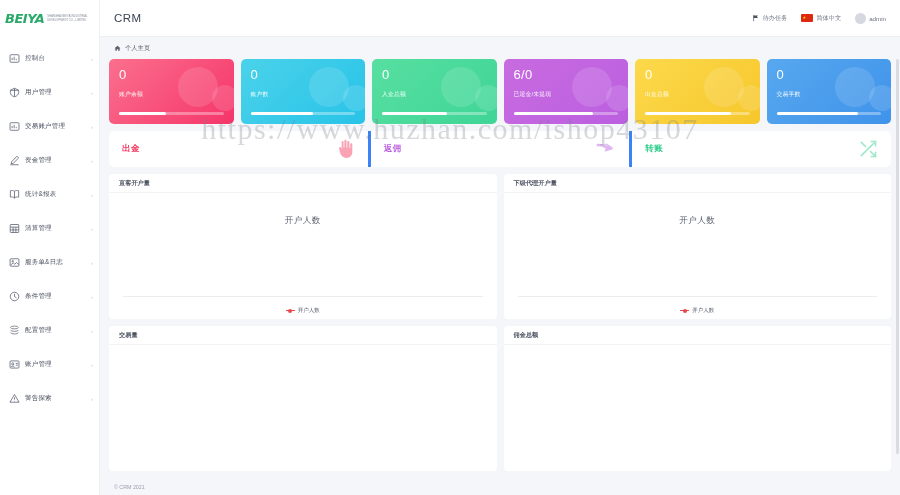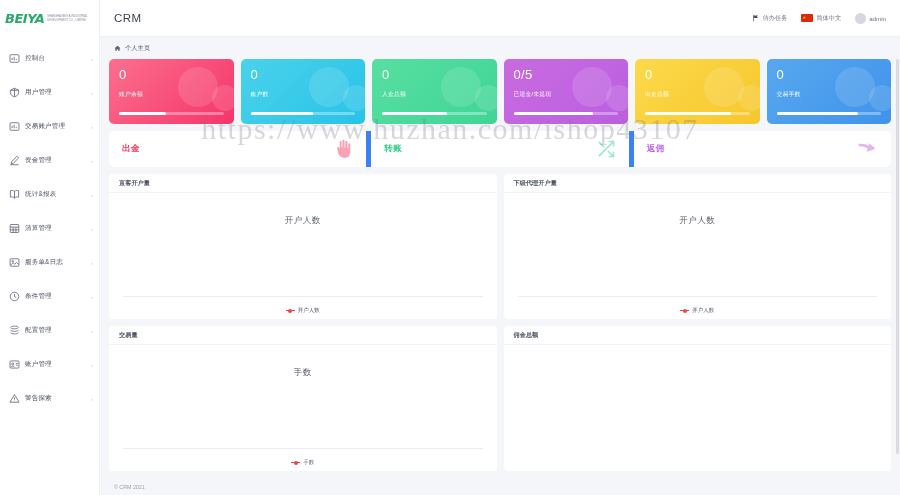--- a/index.html
+++ b/index.html
@@ -131,21 +131,21 @@
     background: #ffffff;
   }
 
   
   .action-row { display: flex; gap: 0; margin-bottom: 7px; background: transparent; }
   .action-card {
     flex: 1; height: 36px; background: #ffffff;
     display: flex; align-items: center;
     padding: 0 13px; position: relative;
     cursor: pointer; overflow: hidden;
-    border-right: 5px solid #3b82f6;
+    border-right: 3px solid #3b82f6;
   }
   .action-card:last-child { border-right: none; }
   .action-card:first-child { border-radius: 5px 0 0 5px; }
   .action-card:last-child { border-radius: 0 5px 5px 0; }
   .action-label { font-size: 8.5px; font-weight: 600; letter-spacing: 0.5px; z-index: 2; }
   .action-icon {
     margin-left: auto; opacity: 0.45;
     display: flex; align-items: center;
   }
 
@@ -437,21 +437,21 @@
           <div class="stat-value">0</div>
           <div class="stat-label">入金总额</div>
           <div class="stat-bar">
               <i id="sb2" style="width: 62%;"></i>
             </div>
         </div>
 
         <div class="stat-card" id="sc3" style="background: linear-gradient(135deg, rgb(200, 107, 224) 0%, rgb(187, 95, 224) 100%);">
           <span class="bubble bubble-a"></span>
           <span class="bubble bubble-b"></span>
-          <div class="stat-value">0/5</div>
+          <div class="stat-value">6/0</div>
           <div class="stat-label">已退金/未提现</div>
           <div class="stat-bar">
               <i id="sb3" style="width: 76%;"></i>
             </div>
         </div>
 
         <div class="stat-card" id="sc4" style="background: linear-gradient(135deg, rgb(252, 217, 75) 0%, rgb(246, 199, 44) 100%);">
           <span class="bubble bubble-a"></span>
           <span class="bubble bubble-b"></span>
           <div class="stat-value">0</div>
@@ -477,43 +477,43 @@
 
         <div class="action-card">
           <span class="action-label" id="al0" style="color: rgb(245, 54, 92);">出金</span>
           <span class="action-icon" id="ai0" style="color: rgb(245, 54, 92);">
             <svg viewBox="0 0 24 24" width="20" height="20" fill="currentColor">
               <path d="M9 2.5c.8 0 1.3.6 1.3 1.3v6.5h.9V2.2c0-.8.6-1.3 1.3-1.3s1.3.6 1.3 1.3v8.1h.9V3.6c0-.8.6-1.3 1.3-1.3s1.3.6 1.3 1.3v7.3h.9V6.4c0-.8.6-1.3 1.3-1.3s1.3.6 1.3 1.3v8.9c0 4.2-2.7 7.4-7 7.4-4.1 0-6.6-2.4-7.6-5.9L5 11.5c-.3-.9.2-1.6 1-1.8.8-.2 1.4.2 1.7 1l.3 1.2V3.8c0-.7.4-1.3 1-1.3z"></path>
             </svg>
           </span>
         </div>
 
+
+        <div class="action-card">
+          <span class="action-label" id="al3" style="color: rgb(187, 95, 224);">返佣</span>
+          <span class="action-icon" id="ai3" style="color: rgb(187, 95, 224);">
+            <svg viewBox="0 0 24 24" width="22" height="22" fill="currentColor">
+              <path d="M3 6.5c4.2-.4 8.3.3 11.4 2.3l-1.6-3.4 7.2 4.8c.9.6.7 2-.3 2.3l-8.2 2.6 1.2-3.6C9.9 9.4 6.5 8.6 3 9z"></path>
+            </svg>
+          </span>
+        </div>
 
         <div class="action-card">
           <span class="action-label" id="al2" style="color: rgb(45, 206, 137);">转账</span>
           <span class="action-icon" id="ai2" style="color: rgb(45, 206, 137);">
             <svg viewBox="0 0 24 24" width="20" height="20" fill="none" stroke="currentColor" stroke-width="2" stroke-linecap="round" stroke-linejoin="round">
               <path d="M16 3h5v5"></path>
                 <path d="M4 20 21 3"></path>
                 <path d="M21 16v5h-5"></path>
                 <path d="M15 15l6 6"></path>
                 <path d="M4 4l5 5"></path>
             </svg>
           </span>
         </div>
 
-        <div class="action-card">
-          <span class="action-label" id="al3" style="color: rgb(187, 95, 224);">返佣</span>
-          <span class="action-icon" id="ai3" style="color: rgb(187, 95, 224);">
-            <svg viewBox="0 0 24 24" width="22" height="22" fill="currentColor">
-              <path d="M3 6.5c4.2-.4 8.3.3 11.4 2.3l-1.6-3.4 7.2 4.8c.9.6.7 2-.3 2.3l-8.2 2.6 1.2-3.6C9.9 9.4 6.5 8.6 3 9z"></path>
-            </svg>
-          </span>
-        </div>
-
       </div>
 
       <div class="panel-row">
 
         <section class="panel">
           <div class="panel-head">
             <span class="panel-title">直客开户量</span>
           </div>
           <div class="panel-body">
             <div class="chart-title">开户人数</div>
@@ -540,28 +540,20 @@
         </section>
 
       </div>
 
       <div class="panel-row">
 
         <section class="panel">
           <div class="panel-head">
             <span class="panel-title">交易量</span>
           </div>
-          <div class="panel-body">
-            <div class="chart-title">手数</div>
-            <div class="chart-axis"></div>
-            <div class="chart-legend">
-              <span class="legend-marker" style="--c: #e8484c;"></span>
-              <span class="legend-label">手数</span>
-            </div>
-          </div>
         </section>
 
         <section class="panel">
           <div class="panel-head">
             <span class="panel-title">佣金总额</span>
           </div>
         </section>
 
       </div>
 

